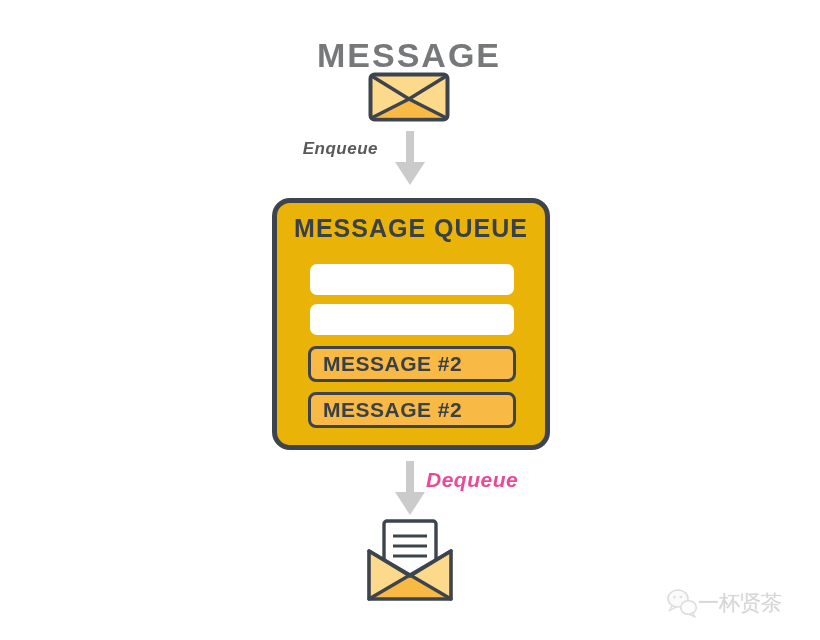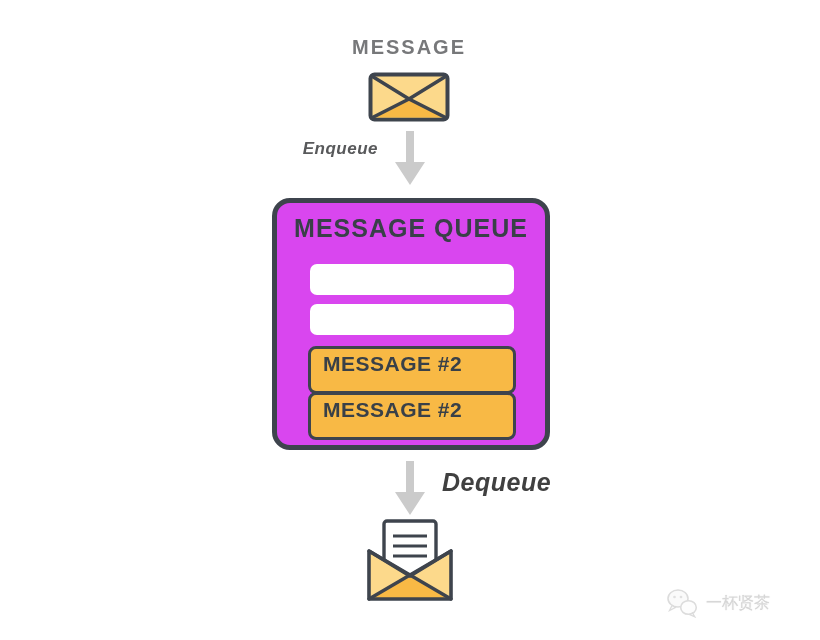--- a/index.html
+++ b/index.html
@@ -2,58 +2,58 @@
 <html><head>
 <meta charset="utf-8">
 <style>
   html,body{margin:0;padding:0;background:#fff;}
   .canvas{
     position:relative;width:820px;height:640px;background:#ffffff;overflow:hidden;
     font-family:"Liberation Sans", sans-serif;
   }
   .msg-title{
     position:absolute;left:284px;top:36px;width:250px;text-align:center;
-    font-size:20px;font-weight:bold;letter-spacing:2px;color:#77787A;
+    font-size:34px;font-weight:bold;letter-spacing:2px;color:#77787A;
   }
   .env-top{position:absolute;left:368px;top:72px;width:82px;height:50px;}
   .enqueue{
     position:absolute;left:238px;top:139px;width:140px;text-align:right;
     font-size:17px;font-style:italic;font-weight:bold;color:#58595B;letter-spacing:0.5px;
   }
   .arrow{position:absolute;width:32px;height:56px;}
   .arrow1{left:394px;top:131px;}
   .arrow2{left:394px;top:461px;}
   .queue-box{
     position:absolute;left:272px;top:198px;width:278px;height:252px;
-    box-sizing:border-box;background:#d946ef;border:5px solid #3E444D;border-radius:18px;
+    box-sizing:border-box;background:#eab308;border:5px solid #3E444D;border-radius:18px;
   }
   .queue-title{
     position:absolute;left:0;top:11px;width:100%;text-align:center;
     font-size:25px;font-weight:bold;letter-spacing:1px;color:#394048;
   }
   .slot{position:absolute;box-sizing:border-box;}
   .slot.empty{left:33px;width:204px;height:31px;background:#ffffff;border-radius:7px;}
   .s1{top:61px;}
   .s2{top:101px;}
   .slot.msg{
-    left:31px;width:208px;height:48px;background:#F8B945;
+    left:31px;width:208px;height:36px;background:#F8B945;
     border:3.5px solid #3E444D;border-radius:8px;
     font-size:21px;font-weight:bold;letter-spacing:0.5px;color:#394048;
     line-height:29px;padding-left:12px;
   }
   .s3{top:143px;}
   .s4{top:189px;}
   .dequeue{
-    position:absolute;left:442px;top:468px;width:160px;text-align:left;
-    font-size:25px;font-style:italic;font-weight:bold;color:#404040;letter-spacing:0.5px;
+    position:absolute;left:426px;top:468px;width:160px;text-align:left;
+    font-size:21px;font-style:italic;font-weight:bold;color:#ec4899;letter-spacing:0.5px;
   }
   .env-bottom{position:absolute;left:366px;top:519px;width:88px;height:84px;}
   .watermark{
-    position:absolute;left:666px;top:588px;display:flex;align-items:center;gap:8px;
-    font-size:16px;color:#d6d6d6;text-shadow:0 1px 0 #ffffff, 0 0 1px #c9c9c9;
+    position:absolute;left:666px;top:588px;display:flex;align-items:center;
+    font-size:21px;color:#d6d6d6;text-shadow:0 1px 0 #ffffff, 0 0 1px #c9c9c9;
   }
   .watermark .wicon{display:inline-flex;}
 </style>
 </head>
 <body>
 
 <div class="canvas">
 
   <div class="msg-title">MESSAGE</div>
 

